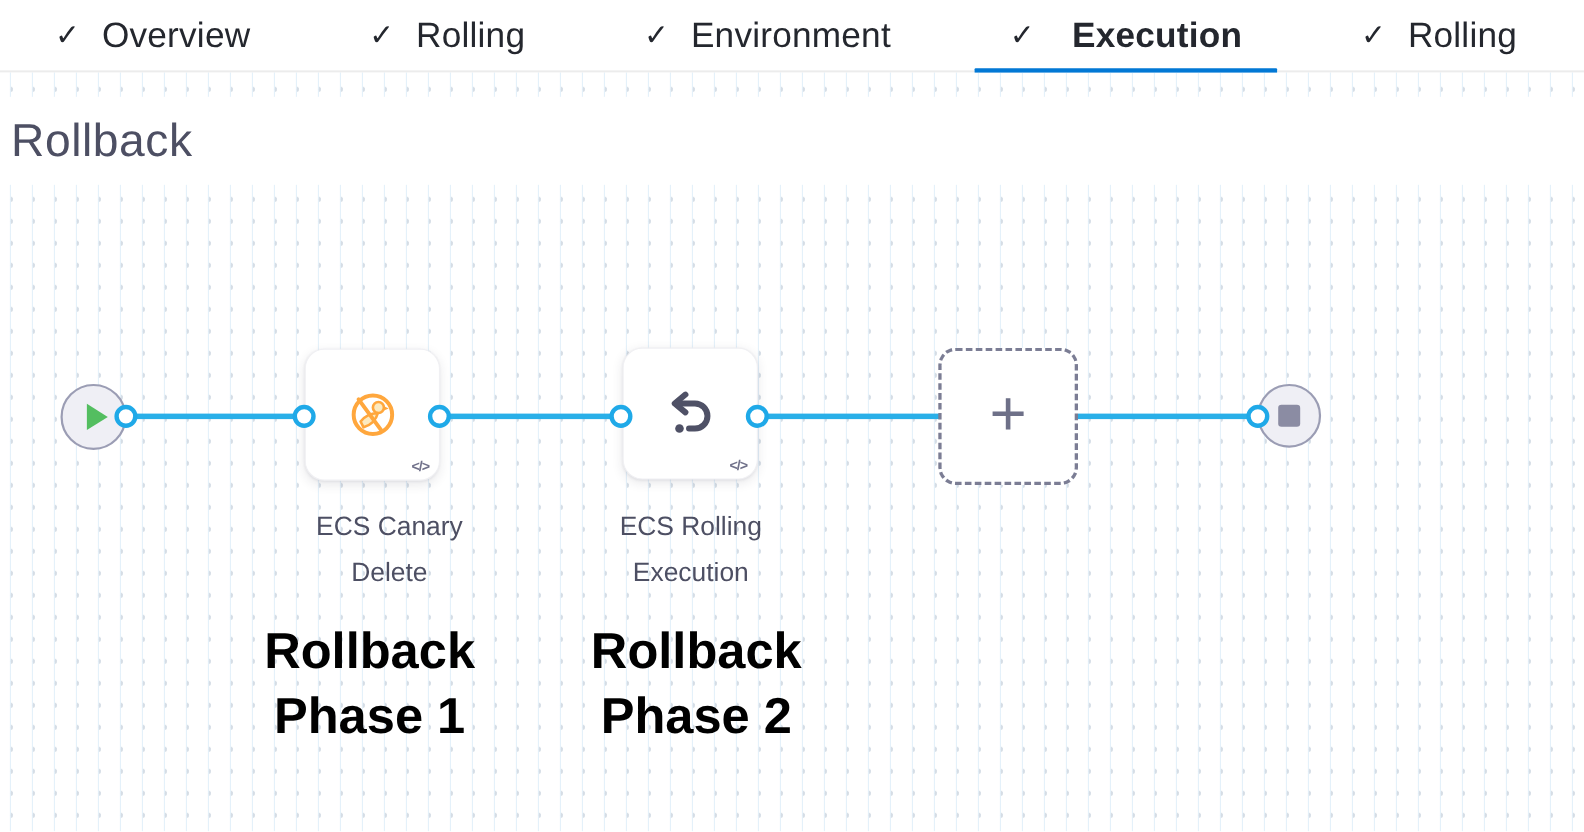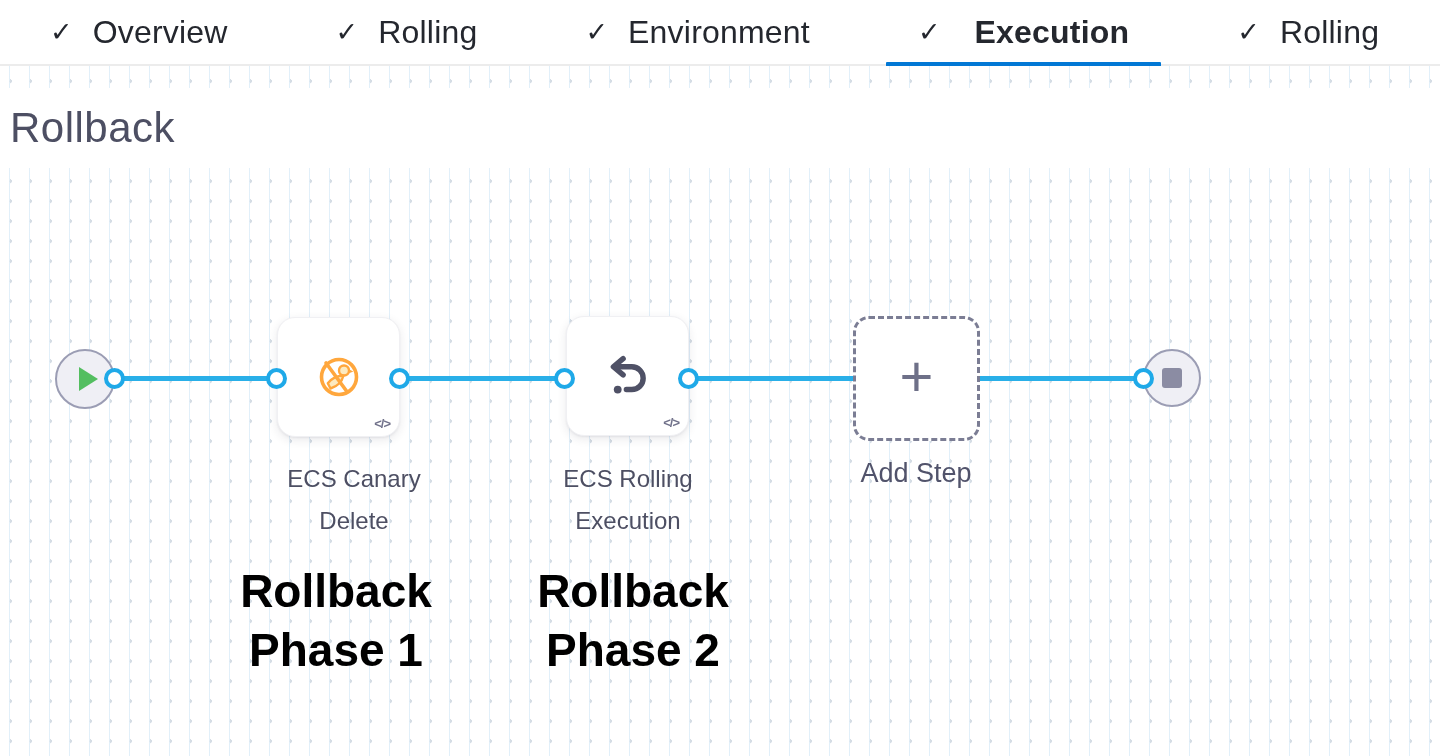--- a/index.html
+++ b/index.html
@@ -188,21 +188,20 @@
     <div class="dot" style="left:266px; top:302px;"></div>
     <div class="dot" style="left:389px; top:302px;"></div>
     <div class="dot" style="left:554px; top:302px;"></div>
     <div class="dot" style="left:678px; top:302px;"></div>
     <div class="dot" style="left:1133px; top:302px;"></div>
 
     <div class="step-label l1">ECS Canary
 Delete</div>
     <div class="step-label l2">ECS Rolling
 Execution</div>
-    <div class="add-step-label">Add Step</div>
 
     <div class="annotation a1">Rollback
 Phase 1</div>
     <div class="annotation a2">Rollback
 Phase 2</div>
 
   </div>
 </div>
 
 </body></html>

